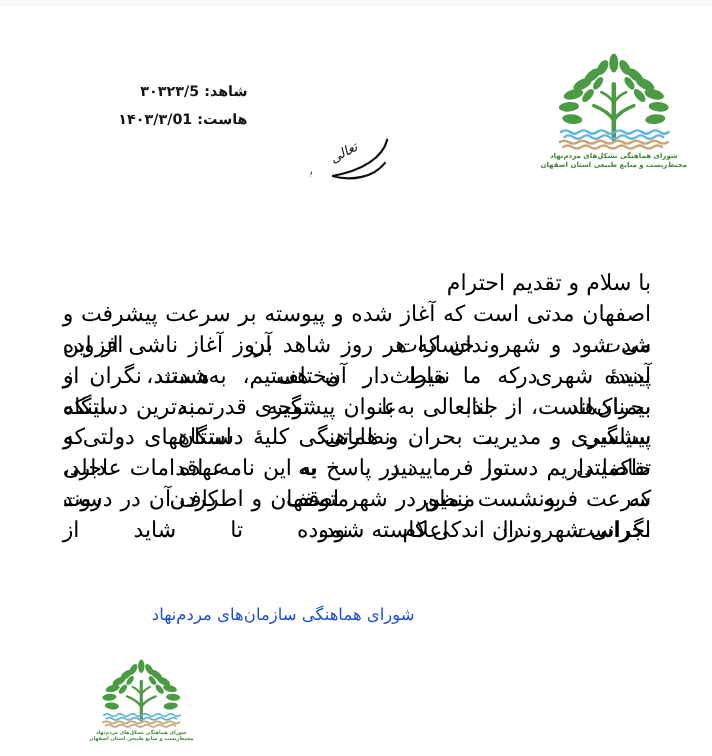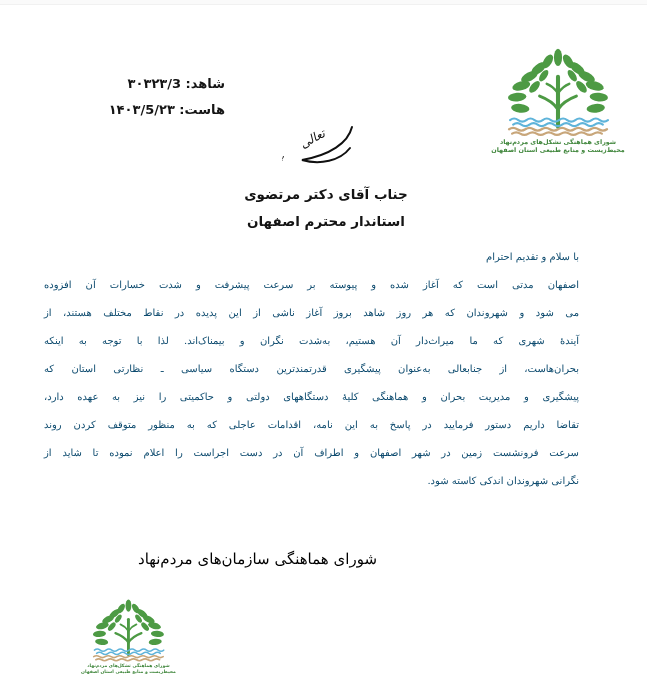--- a/index.html
+++ b/index.html
@@ -34,31 +34,31 @@
   .bismillah .small{font-size:10px;font-style:italic;}
 
   
   .recipient{
     position:absolute;left:166px;top:181px;width:320px;text-align:center;direction:rtl;
     font-family:"DejaVu Sans", sans-serif;font-weight:bold;font-size:13.5px;line-height:27px;color:#141414;
   }
 
   
   .body-text{
-    position:absolute;left:44px;top:243px;width:535px;direction:rtl;
-    font-size:10px;line-height:28px;color:#0c4a6e;
+    position:absolute;left:57px;top:243px;width:535px;direction:rtl;
+    font-size:20px;line-height:28px;color:#000000;
   }
   .bline{height:28px;}
   .jline{text-align:justify;text-align-last:justify;text-justify:inter-word;}
   .rline{text-align:right;}
 
   
   .signature{
     position:absolute;right:270px;top:546px;direction:rtl;text-align:right;
-    font-size:15px;line-height:27.5px;white-space:nowrap;color:#000000;
+    font-size:15px;line-height:27.5px;white-space:nowrap;color:#1d4ed8;
   }
 </style>
 </head>
 <body>
 
 <svg width="0" height="0" style="position:absolute" aria-hidden="true">
   <defs>
     <g id="treelogo">
 
       <path d="M50,77 L50,28" stroke="#4d9a44" stroke-width="4" stroke-linecap="round" fill="none"></path>
@@ -99,25 +99,25 @@
     </g>
   </defs>
 </svg>
 
 <div class="page">
   <div class="topstrip"></div>
 
   <div class="meta">
     <div>
       <span>شاهد:</span>
-      <span>۳۰۳۲۳/3</span>
+      <span>۳۰۳۲۳/5</span>
     </div>
     <div>
       <span>هاست:</span>
-      <span>۱۴۰۳/5/۲۳</span>
+      <span>۱۴۰۳/۳/01</span>
     </div>
   </div>
 
   <div class="logo logo-top">
     <svg class="treesvg" viewBox="0 0 100 88">
       <use href="#treelogo"></use>
     </svg>
     <div class="logo-text">
       <div>شورای هماهنگی تشکل‌های مردم‌نهاد</div>
       <div>محیط‌زیست و منابع طبیعی استان اصفهان</div>
@@ -125,24 +125,20 @@
   </div>
 
   <div class="bismillah">
     <svg viewBox="0 0 80 58" width="80" height="58">
       <path d="M70,6 C66,22 48,34 20,39 C38,44 58,40 68,27" stroke="#101010" stroke-width="2" fill="none" stroke-linecap="round"></path>
       <text class="big" x="44" y="15" transform="rotate(-28 44 15)" direction="rtl">تعالی</text>
       <text class="small" x="2" y="38" direction="rtl">باسمه</text>
     </svg>
   </div>
 
-  <div class="recipient">
-    <div>جناب آقای دکتر مرتضوی</div>
-    <div>استاندار محترم اصفهان</div>
-  </div>
 
   <div class="body-text">
     <div class="bline rline">با سلام و تقدیم احترام</div>
     <div class="bline jline">اصفهان مدتی است که آغاز شده و پیوسته بر سرعت پیشرفت و شدت خسارات آن افزوده</div>
     <div class="bline jline">می شود و شهروندان که هر روز شاهد بروز آغاز ناشی از این پدیده در نقاط مختلف هستند، از</div>
     <div class="bline jline">آیندهٔ شهری که ما میراث‌دار آن هستیم، به‌شدت نگران و بیمناک‌اند. لذا با توجه به اینکه</div>
     <div class="bline jline">بحران‌هاست، از جنابعالی به‌عنوان پیشگیری قدرتمندترین دستگاه سیاسی ـ نظارتی استان که</div>
     <div class="bline jline">پیشگیری و مدیریت بحران و هماهنگی کلیهٔ دستگاههای دولتی و حاکمیتی را نیز به عهده دارد،</div>
     <div class="bline jline">تقاضا داریم دستور فرمایید در پاسخ به این نامه، اقدامات عاجلی که به منظور متوقف کردن روند</div>
     <div class="bline jline">سرعت فرونشست زمین در شهر اصفهان و اطراف آن در دست اجراست را اعلام نموده تا شاید از</div>

